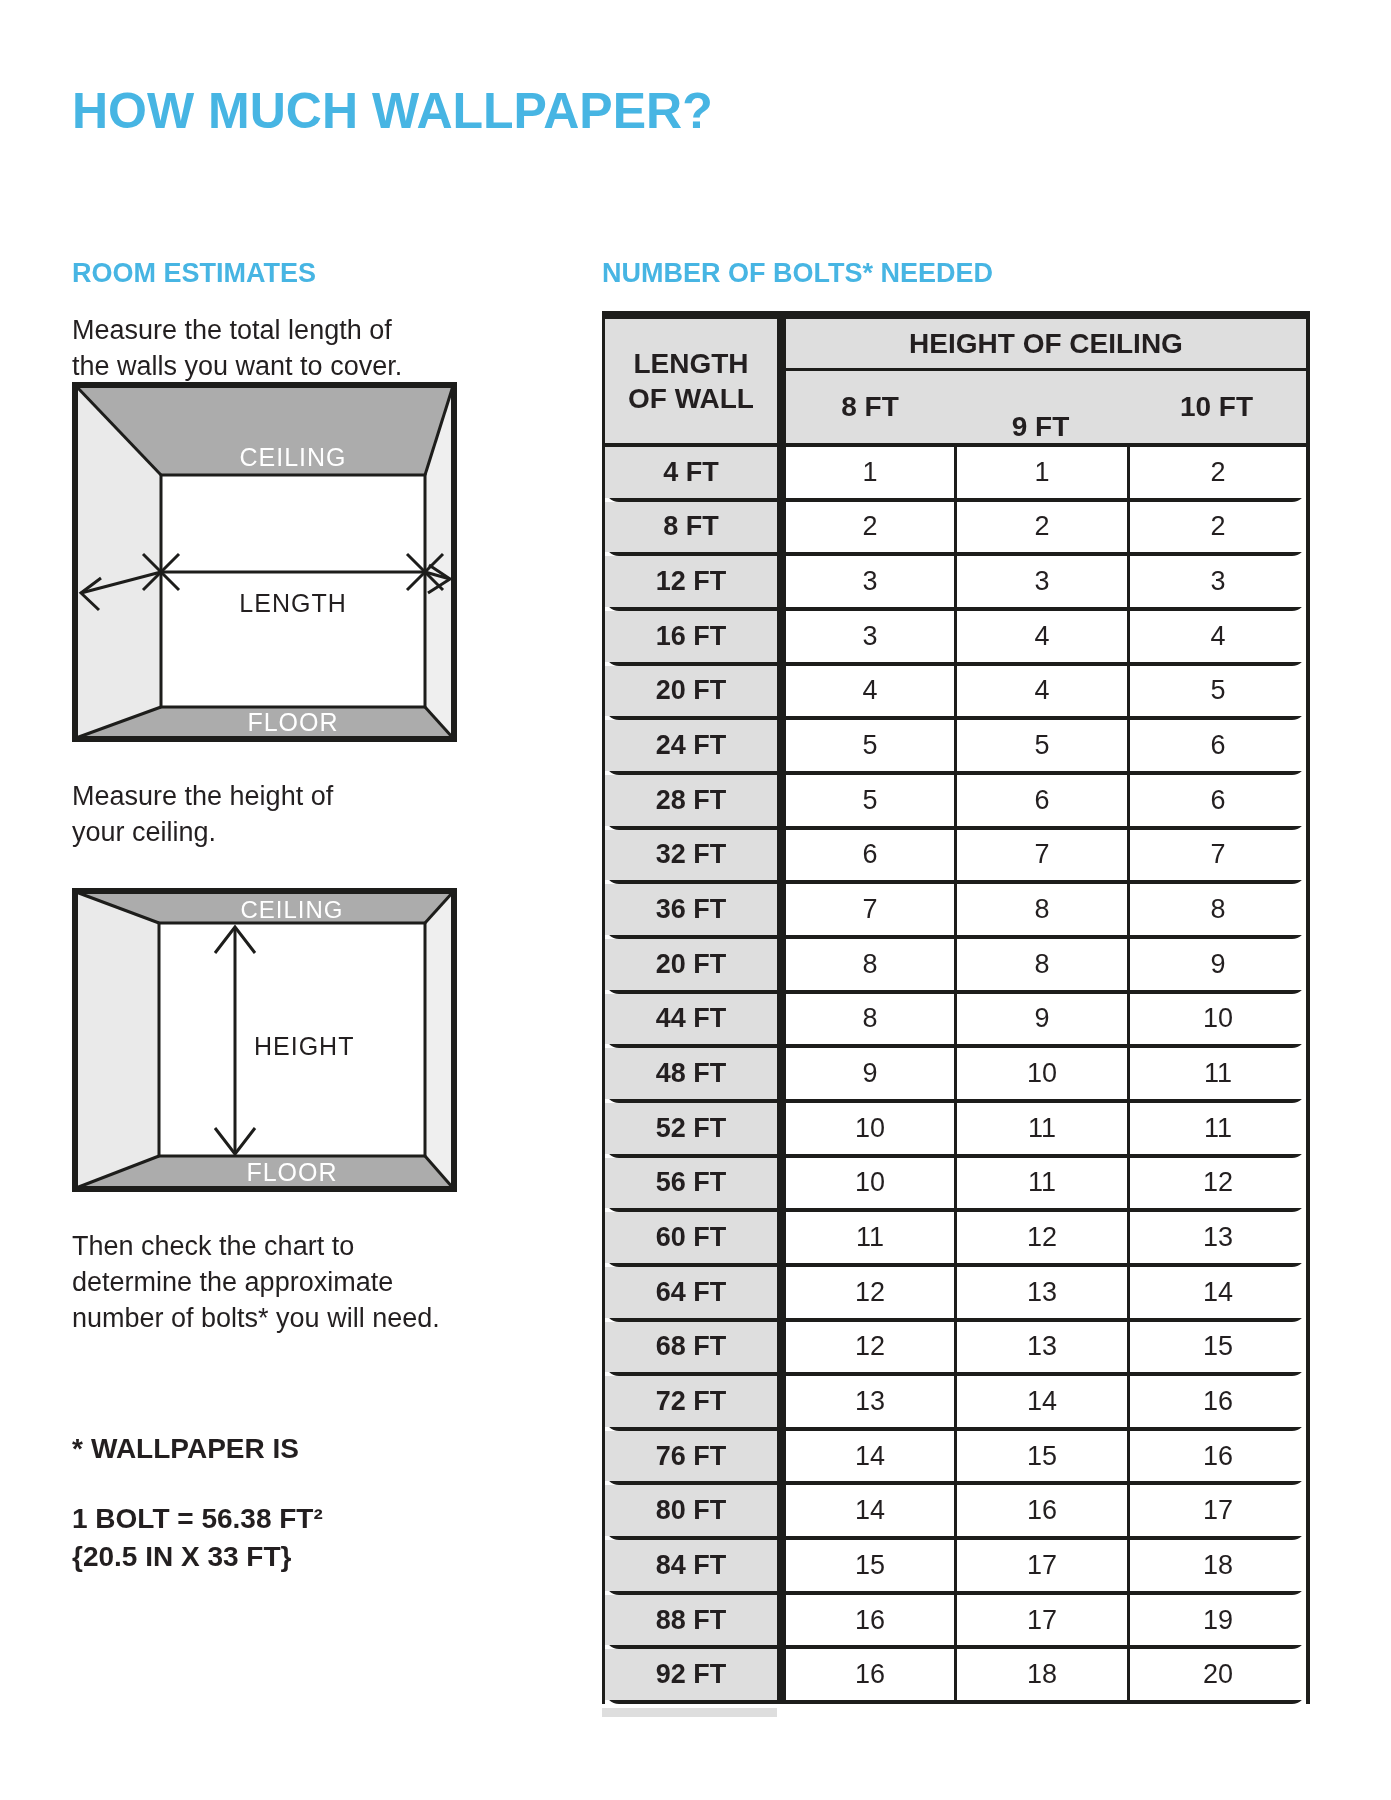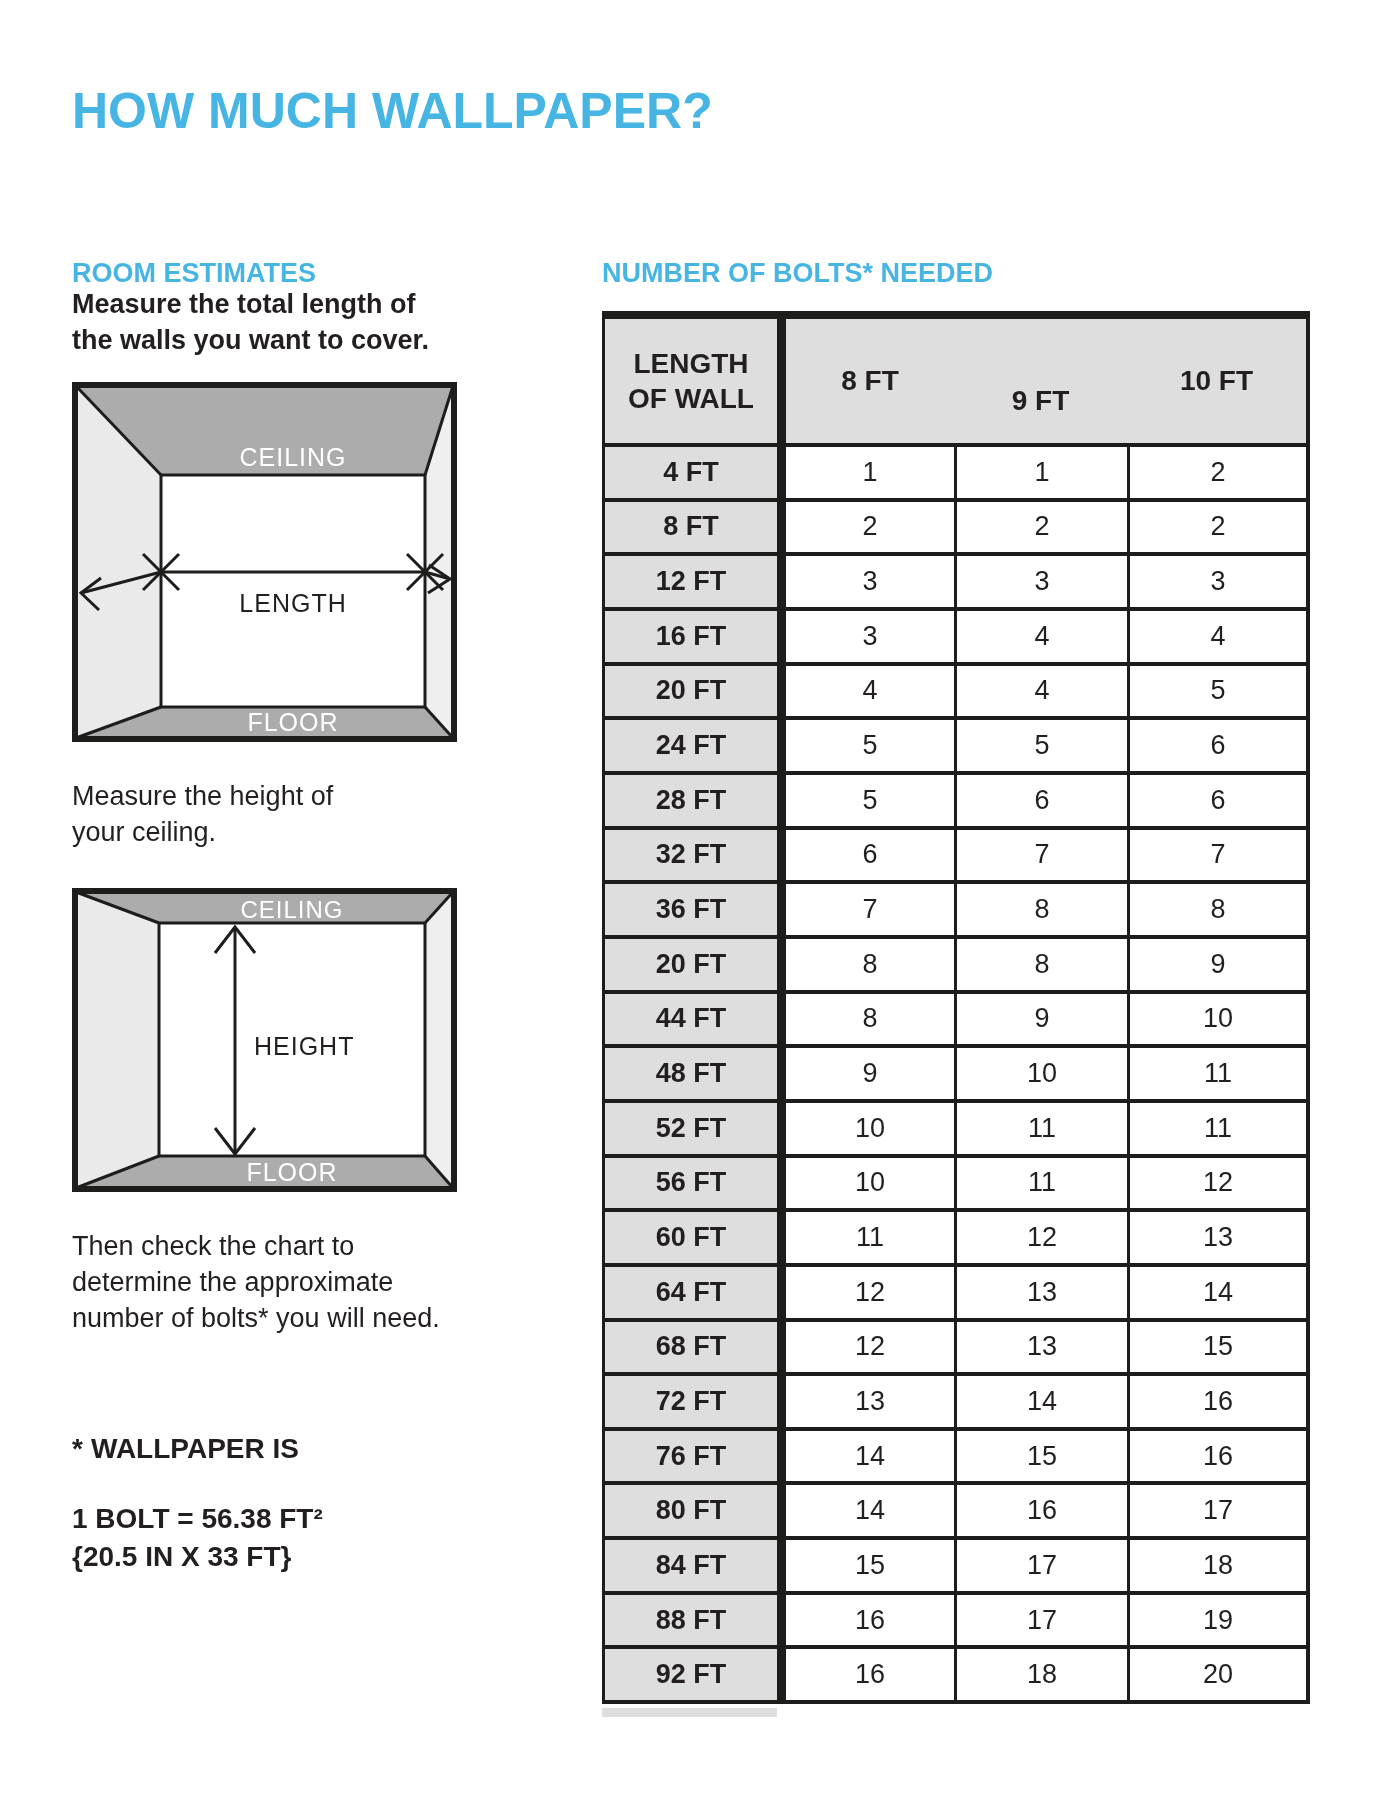--- a/index.html
+++ b/index.html
@@ -10,21 +10,21 @@
     font-family:"Liberation Sans","DejaVu Sans",sans-serif;
     color:#231F20;
   }
   .abs { position:absolute; }
   .blue { color:#47B5E3; }
 
   #title { left:72px; top:73px; font-size:50px; font-weight:bold; letter-spacing:0px;margin-top:9px; }
 
   #room-heading { left:72px; top:258px; font-size:27px; font-weight:bold; }
   .para { left:72px; font-size:27px; line-height:36px; white-space:pre-line; }
-  #step1 { top:286px;font-weight:bold; }
+  #step1 { top:312px; }
   #step2 { top:778px; }
   #step3 { top:1228px; }
 
   #diagram-length { left:72px; top:382px; }
   #diagram-height { left:72px; top:888px; }
   svg text { font-family:"Liberation Sans","DejaVu Sans",sans-serif; }
 
   #note { left:72px; top:1430px; font-size:28px; font-weight:bold; line-height:37px; }
   #note .l1 { display:flex; }
   #note .star { width:19px; }
@@ -43,21 +43,21 @@
             text-align:center; font-weight:bold; font-size:28px; line-height:35px; white-space:pre-line; }
   .vdiv { width:9px; background:#1d1d1b; flex:0 0 9px; }
   .h-right { flex:1; display:flex; flex-direction:column; }
   .h-group { height:70px; border-bottom:3px solid #1d1d1b; background:#DEDEDE;
              display:flex; align-items:center; justify-content:center; font-weight:bold; font-size:28px; }
   .h-sub { flex:1; display:flex; background:#DEDEDE; }
   .h-sub .cell { display:flex; align-items:center; justify-content:center; font-weight:bold; font-size:28px; }
   .h-sub .c0 { width:168px; } .h-sub .c1 { width:173px;margin-top:40px; } .h-sub .c2 { width:179px; }
 
   .rows { display:flex; flex-direction:column; height:1257px; }
-  .trow { flex:1 1 0; display:flex; border-bottom:4px solid #1d1d1b; }
+  .trow { flex:1 1 0; display:flex; border-bottom:4px solid #1d1d1b;border-radius:14px; }
   .trow .label { width:172px; background:#DEDEDE; font-weight:bold; font-size:27px;
                  display:flex; align-items:center; justify-content:center; }
   .trow .val { background:#fff; font-size:27px; display:flex; align-items:center; justify-content:center; }
   .trow .v0 { width:168px; }
   .trow .v1 { width:173px; border-left:3px solid #1d1d1b; }
   .trow .v2 { width:179px; border-left:3px solid #1d1d1b; }
 
   #col-shadow { left:602px; top:1708px; width:175px; height:9px; background:#DEDEDE; }
 </style>
 </head>
@@ -144,20 +144,21 @@
 <div id="table-heading" class="abs blue">NUMBER OF BOLTS* NEEDED</div>
 
 <div id="bolts-table" class="abs">
   <div class="t-top"></div>
   <div class="t-main">
     <div class="thead">
       <div class="h-col1">LENGTH
 OF WALL</div>
       <div class="vdiv"></div>
       <div class="h-right">
+        <div class="h-group">HEIGHT OF CEILING</div>
         <div class="h-sub">
           <div class="cell c0">8 FT</div>
           <div class="cell c1">9 FT</div>
           <div class="cell c2">10 FT</div>
         </div>
       </div>
     </div>
     <div class="rows">
         <div class="trow">
           <div class="label">4 FT</div>

